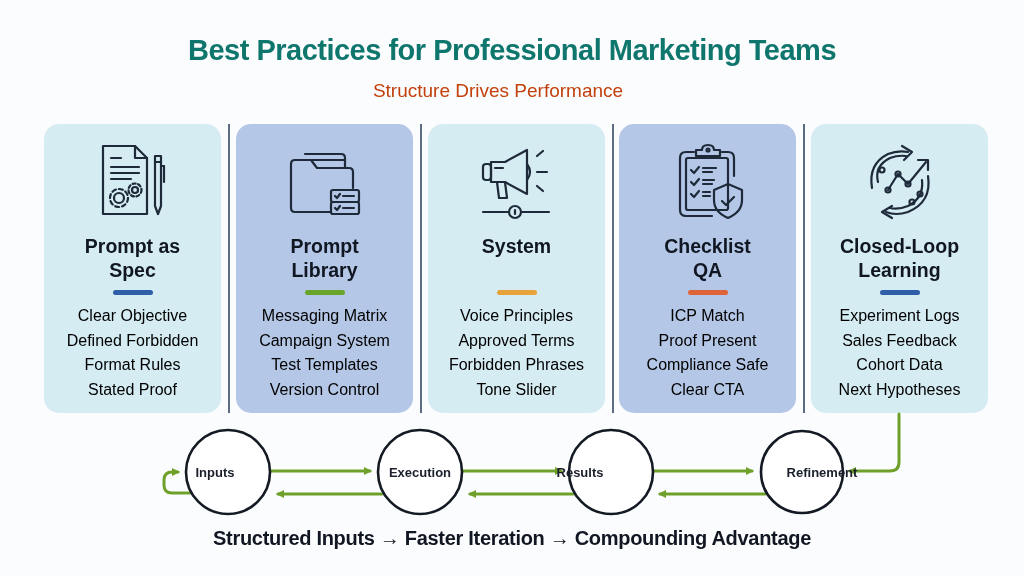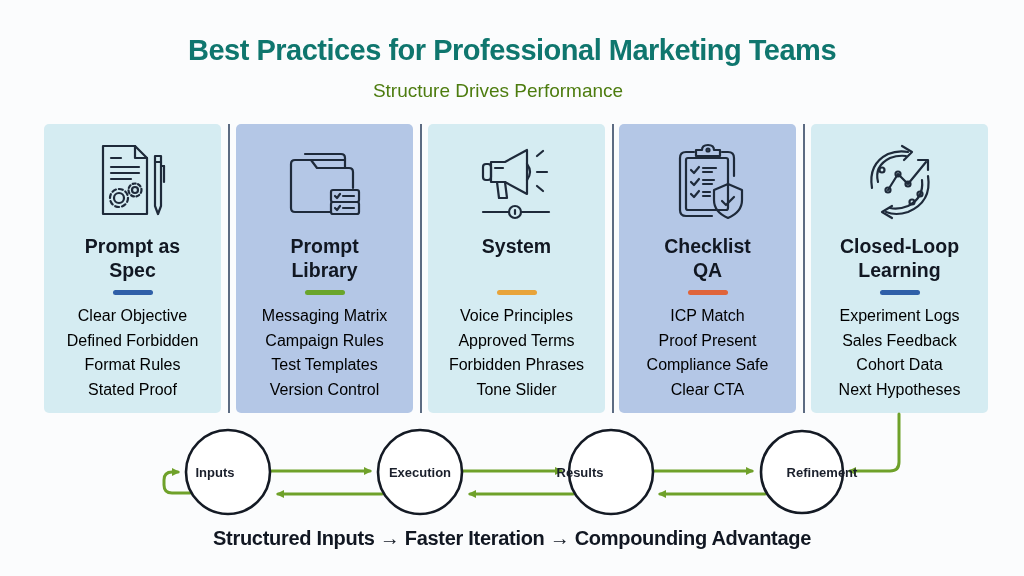--- a/index.html
+++ b/index.html
@@ -10,25 +10,25 @@
     position: relative;
     color: #1a1f2b;
   }
   .title {
     position: absolute; left: 0; top: 34px; width: 1024px;
     text-align: center; font-size: 29px; font-weight: bold;
     color: #0f766e; letter-spacing: -0.5px;
   }
   .subtitle {
     position: absolute; left: 0; top: 80px; width: 996px;
-    text-align: center; font-size: 19px; color: #4d7c0f;
+    text-align: center; font-size: 19px; color: #c2410c;
   }
   .card {
     position: absolute; top: 124px; height: 289px; width: 177px;
-    border-radius: 5px;
+    border-radius: 15px;
     text-align: center;
   }
   .card.light { background: #d5ecf2; }
   .card.dark  { background: #b4c7e6; }
   .card .icon { position: absolute; left: 50%; top: 16px; width: 84px; height: 84px; margin-left: -42px; }
   .card .icon svg { width: 84px; height: 84px; }
   .card .ctitle {
     position: absolute; top: 110px; left: 0; width: 100%;
     font-size: 19.5px; font-weight: bold; line-height: 24px; color: #111722;
   }
@@ -104,21 +104,21 @@
       <line x1="60" y1="68" x2="71" y2="68"></line>
     </svg>
   </div>
   <div class="ctitle">
     <div>Prompt</div>
     <div>Library</div>
   </div>
   <div class="accent" style="background:#6aa52b;"></div>
   <ul>
     <li>Messaging Matrix</li>
-    <li>Campaign Rules</li>
+    <li>Campaign System</li>
     <li>Test Templates</li>
     <li>Version Control</li>
   </ul>
 </div>
 
 <div class="sep" style="left:420px;"></div>
 
 <div class="card light" style="left:428px;">
   <div class="icon">
     <svg viewBox="0 0 84 84" fill="none" stroke="#1e2a3a" stroke-width="2.2" stroke-linejoin="round" stroke-linecap="round">

